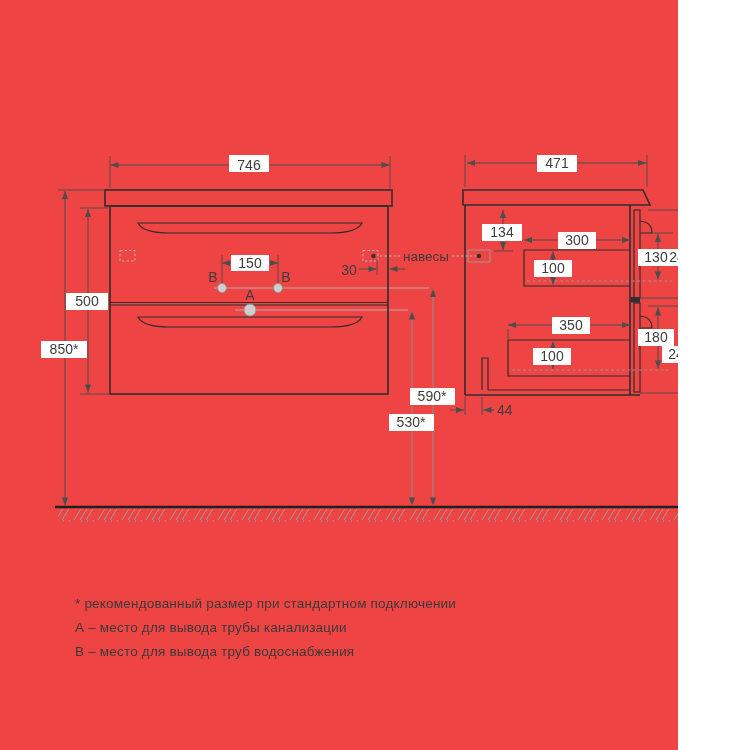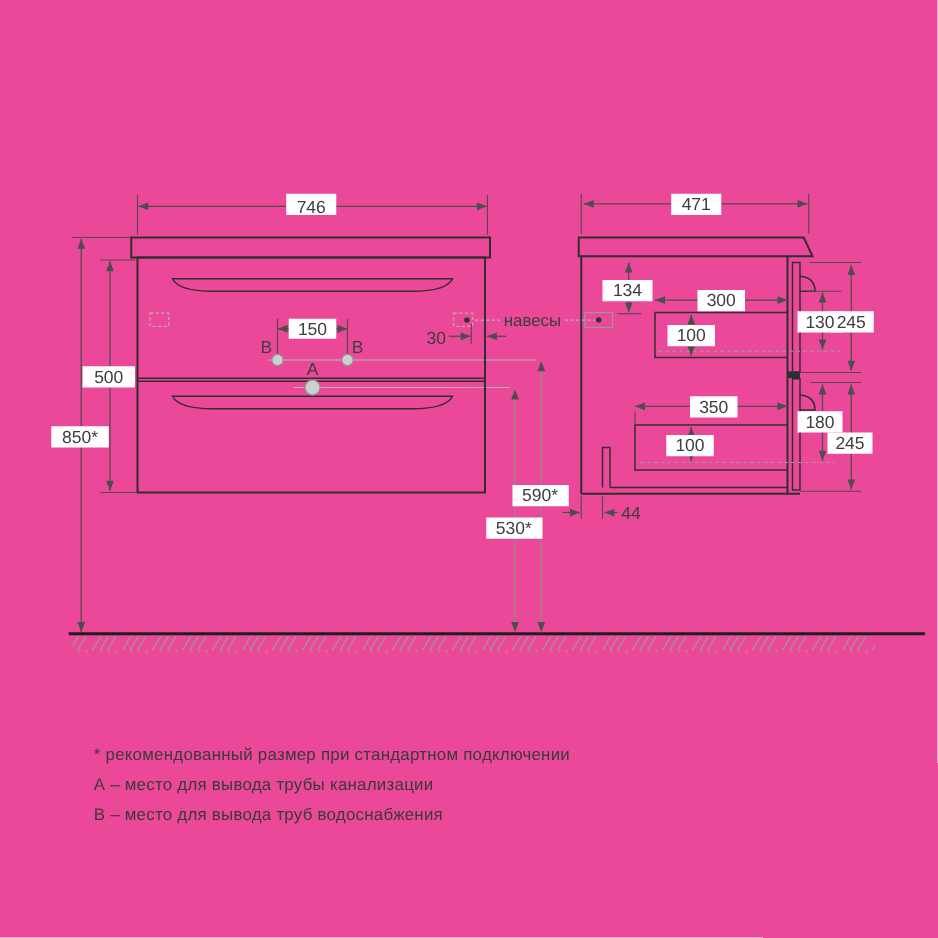--- a/index.html
+++ b/index.html
@@ -1,17 +1,17 @@
 <!DOCTYPE html>
 <html><head>
 <meta charset="utf-8">
 <title></title>
 <style>
   html,body{margin:0;padding:0;background:#ffffff;}
-  .page{position:relative;width:750px;height:750px;background:#ec4899;overflow:hidden;
+  .page{position:relative;width:678px;height:750px;background:#ef4444;overflow:hidden;
         font-family:"Liberation Sans",sans-serif;}
   svg{display:block;}
   text{fill:#3d3d3d;font-family:"Liberation Sans",sans-serif;}
   .dim{font-size:14px;}
   .note{font-size:13.5px;fill:#3a3a3a;letter-spacing:0.2px;}
   .lbl{font-size:13.5px;}
   .outline{stroke:#2f2f2f;stroke-width:1.6;fill:none;}
   .inner{stroke:#2f2f2f;stroke-width:1.2;fill:none;}
   .dimline{stroke:#4d4d4d;stroke-width:1;fill:none;}
   .dimline-light{stroke:#8c8c8c;stroke-width:1;fill:none;}

